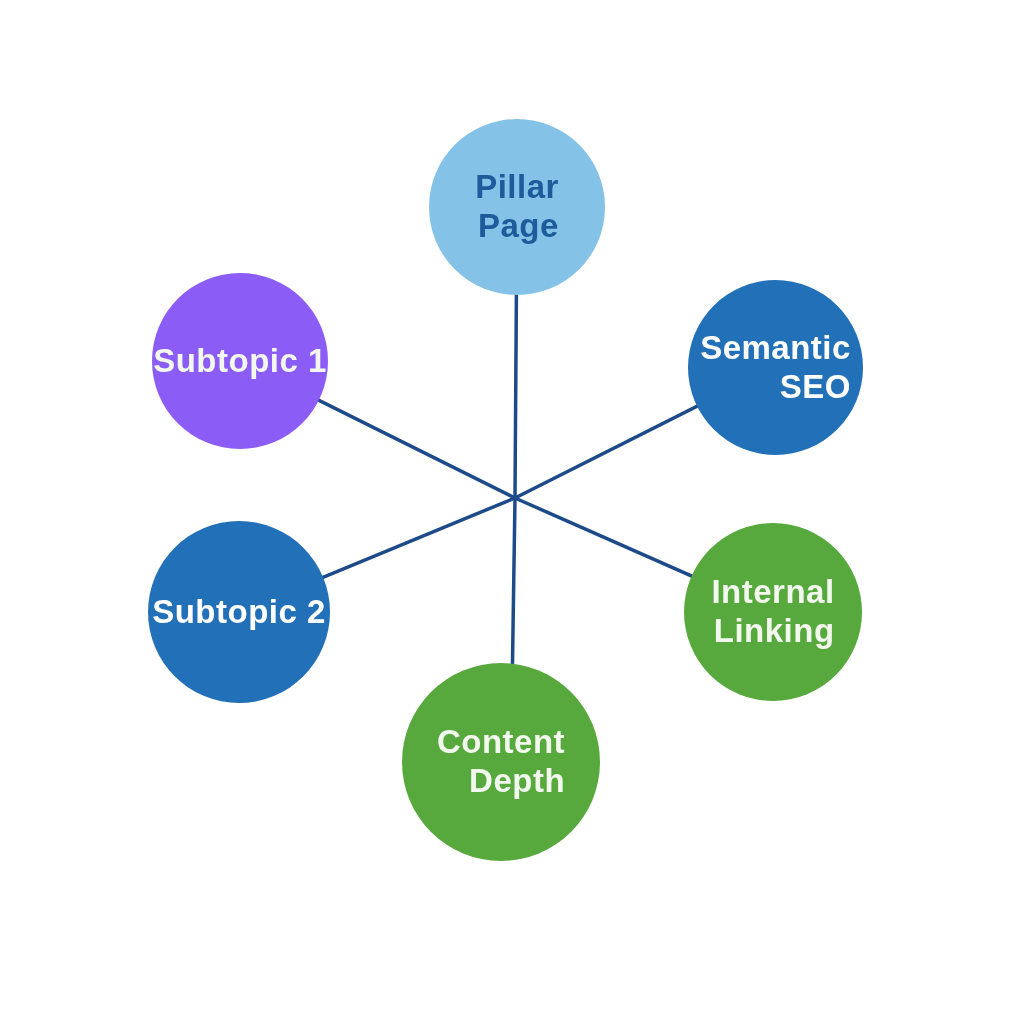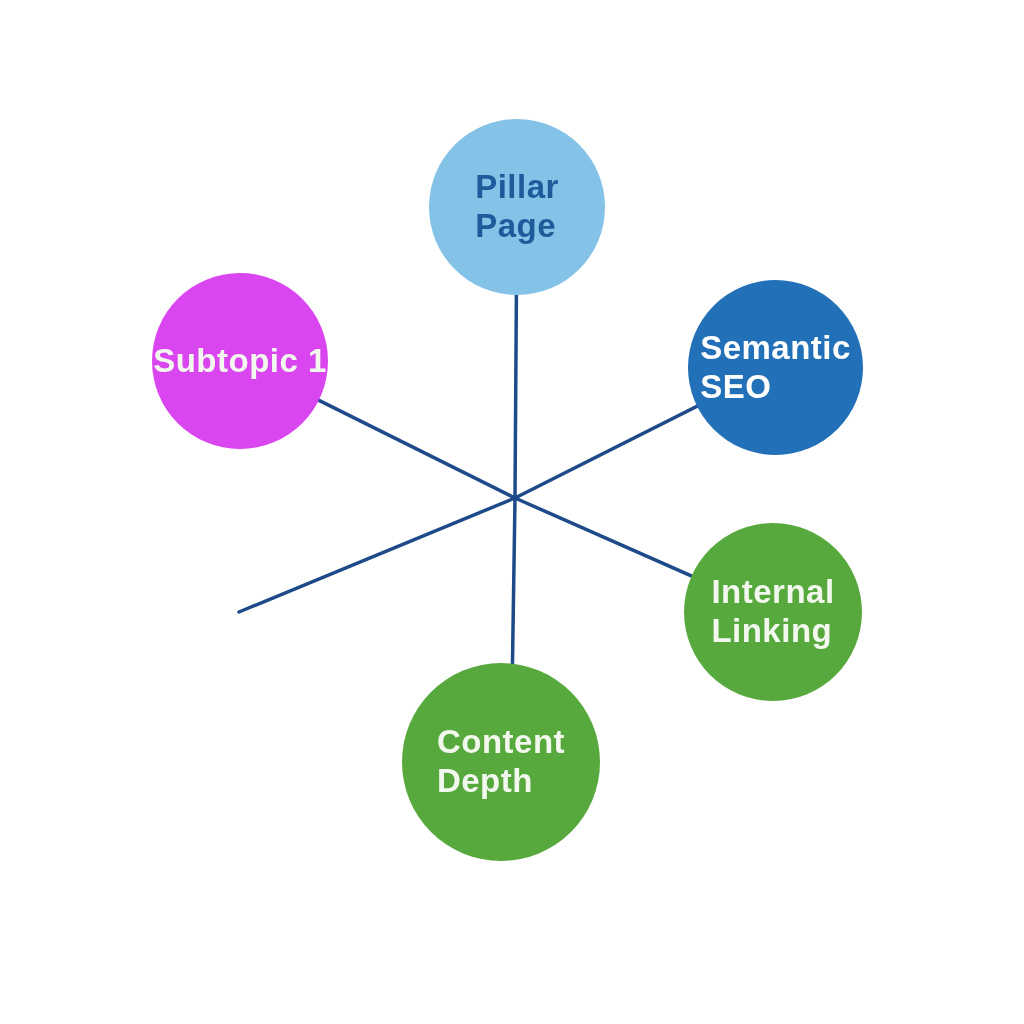--- a/index.html
+++ b/index.html
@@ -25,21 +25,21 @@
   .connector {
     stroke-width: 3.5;
     stroke-linecap: round;
   }
   .node {
     position: absolute;
     border-radius: 50%;
     display: flex;
     align-items: center;
     justify-content: center;
-    text-align: left;
+    text-align: right;
     font-weight: bold;
     white-space: pre-line;
     line-height: 1.18;
     letter-spacing: 0.5px;
   }
   .node-center {
     left: 378px;
     top: 361px;
     width: 274px;
     height: 274px;
@@ -108,17 +108,18 @@
 
   <div class="node node-internal-linking" style="background: rgb(87, 169, 62); color: rgb(242, 248, 238);">Internal
 Linking</div>
 
   <div class="node node-semantic-seo" style="background: rgb(33, 112, 184); color: rgb(255, 255, 255);">Semantic
 SEO</div>
 
   <div class="node node-content-depth" style="background: rgb(87, 169, 62); color: rgb(242, 248, 238);">Content
 Depth</div>
 
+  <div class="node node-subtopic-2" style="background: rgb(33, 112, 184); color: rgb(255, 255, 255);">Subtopic 2</div>
 
-  <div class="node node-subtopic-1" style="background: #d946ef; color: rgb(242, 248, 238);">Subtopic 1</div>
+  <div class="node node-subtopic-1" style="background: #8b5cf6; color: rgb(242, 248, 238);">Subtopic 1</div>
 
 
 </div>
 
 </body></html>

